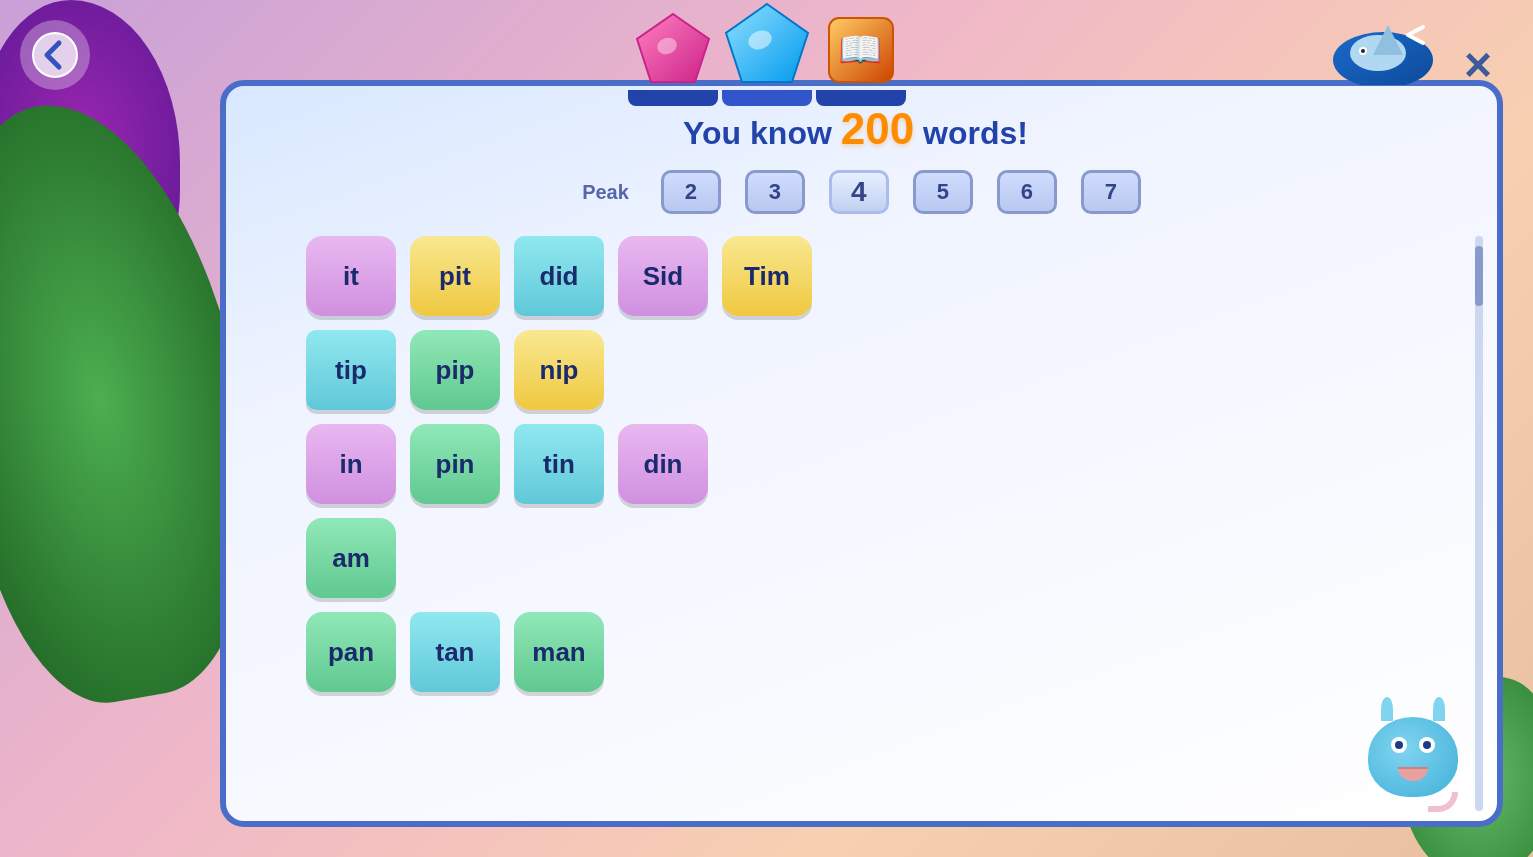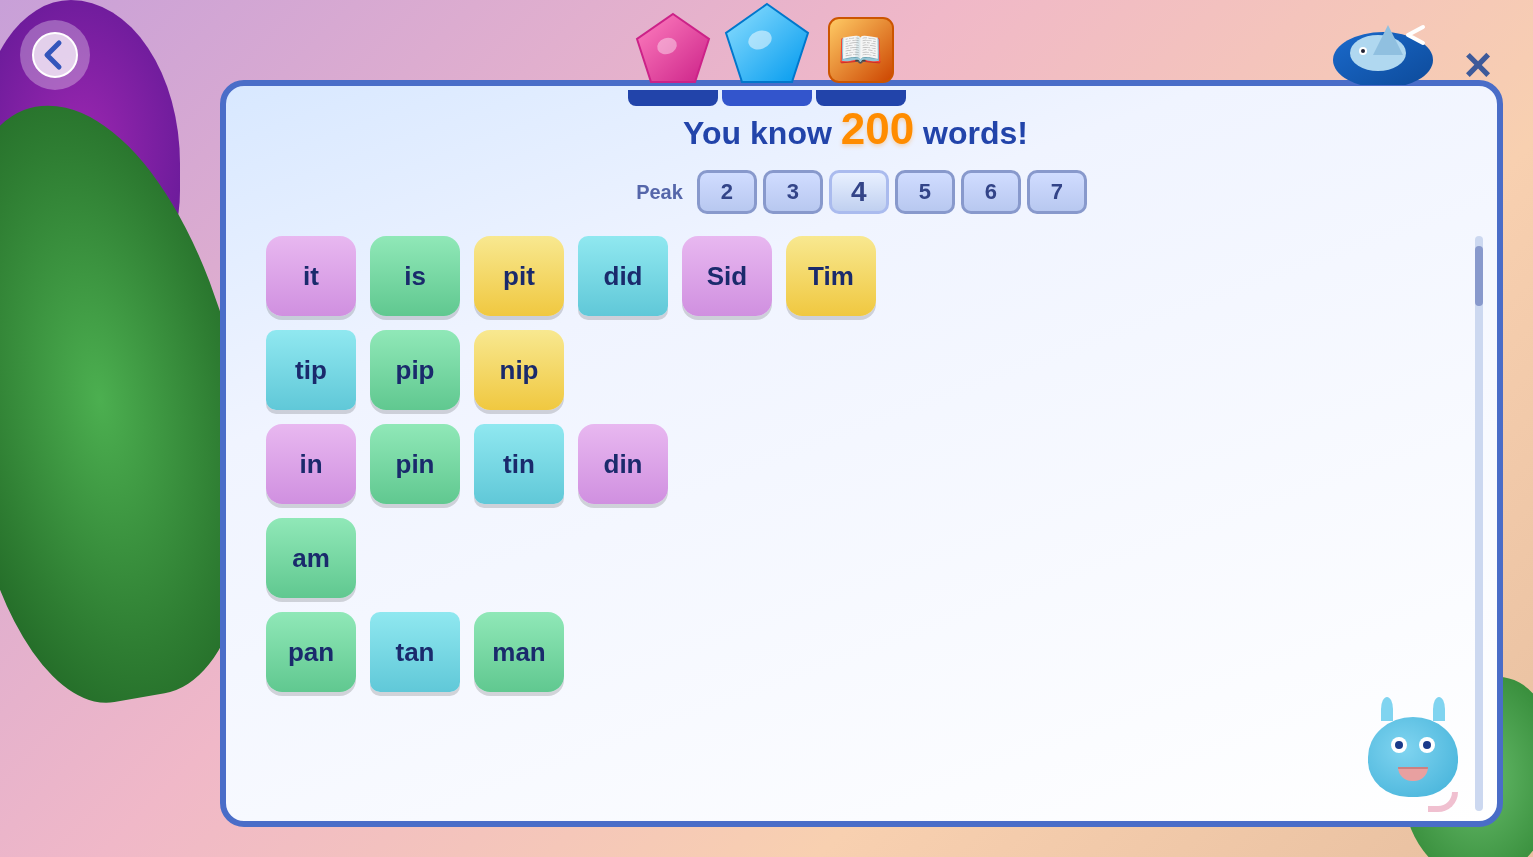--- a/index.html
+++ b/index.html
@@ -131,21 +131,21 @@
       font-size: 44px;
       font-weight: 900;
       text-shadow: 0 2px 4px rgba(255,140,0,0.3);
     }
 
     
     .level-tabs {
       display: flex;
       align-items: center;
       justify-content: center;
-      gap: 6px;
+      gap: 24px;
       padding: 6px 0 12px 0;
     }
 
     .tab-label {
       font-size: 20px;
       color: #5566aa;
       font-weight: bold;
       margin-right: 8px;
     }
 
@@ -169,20 +169,21 @@
       border-color: #aabbee;
       font-size: 28px;
     }
 
     
     .words-container {
       flex: 1;
       display: flex;
       overflow: hidden;
       position: relative;
+      margin-left: 40px;
     }
 
     .words-scroll {
       flex: 1;
       overflow-y: auto;
       padding: 10px 20px 20px 40px;
     }
 
     .words-scroll::-webkit-scrollbar {
       width: 12px;
@@ -463,21 +464,20 @@
     <div class="level-tab">5</div>
     <div class="level-tab">6</div>
     <div class="level-tab">7</div>
   </div>
 
   <div class="words-container">
     <div class="words-scroll">
 
       <div class="word-row">
         <button class="word-tile tile-purple">it</button>
-        <button class="word-tile tile-green">is</button>
         <button class="word-tile tile-yellow">pit</button>
         <button class="word-tile tile-cyan">did</button>
         <button class="word-tile tile-purple">Sid</button>
         <button class="word-tile tile-yellow">Tim</button>
       </div>
 
       <div class="word-row">
         <button class="word-tile tile-cyan">tip</button>
         <button class="word-tile tile-green">pip</button>
         <button class="word-tile tile-yellow">nip</button>

